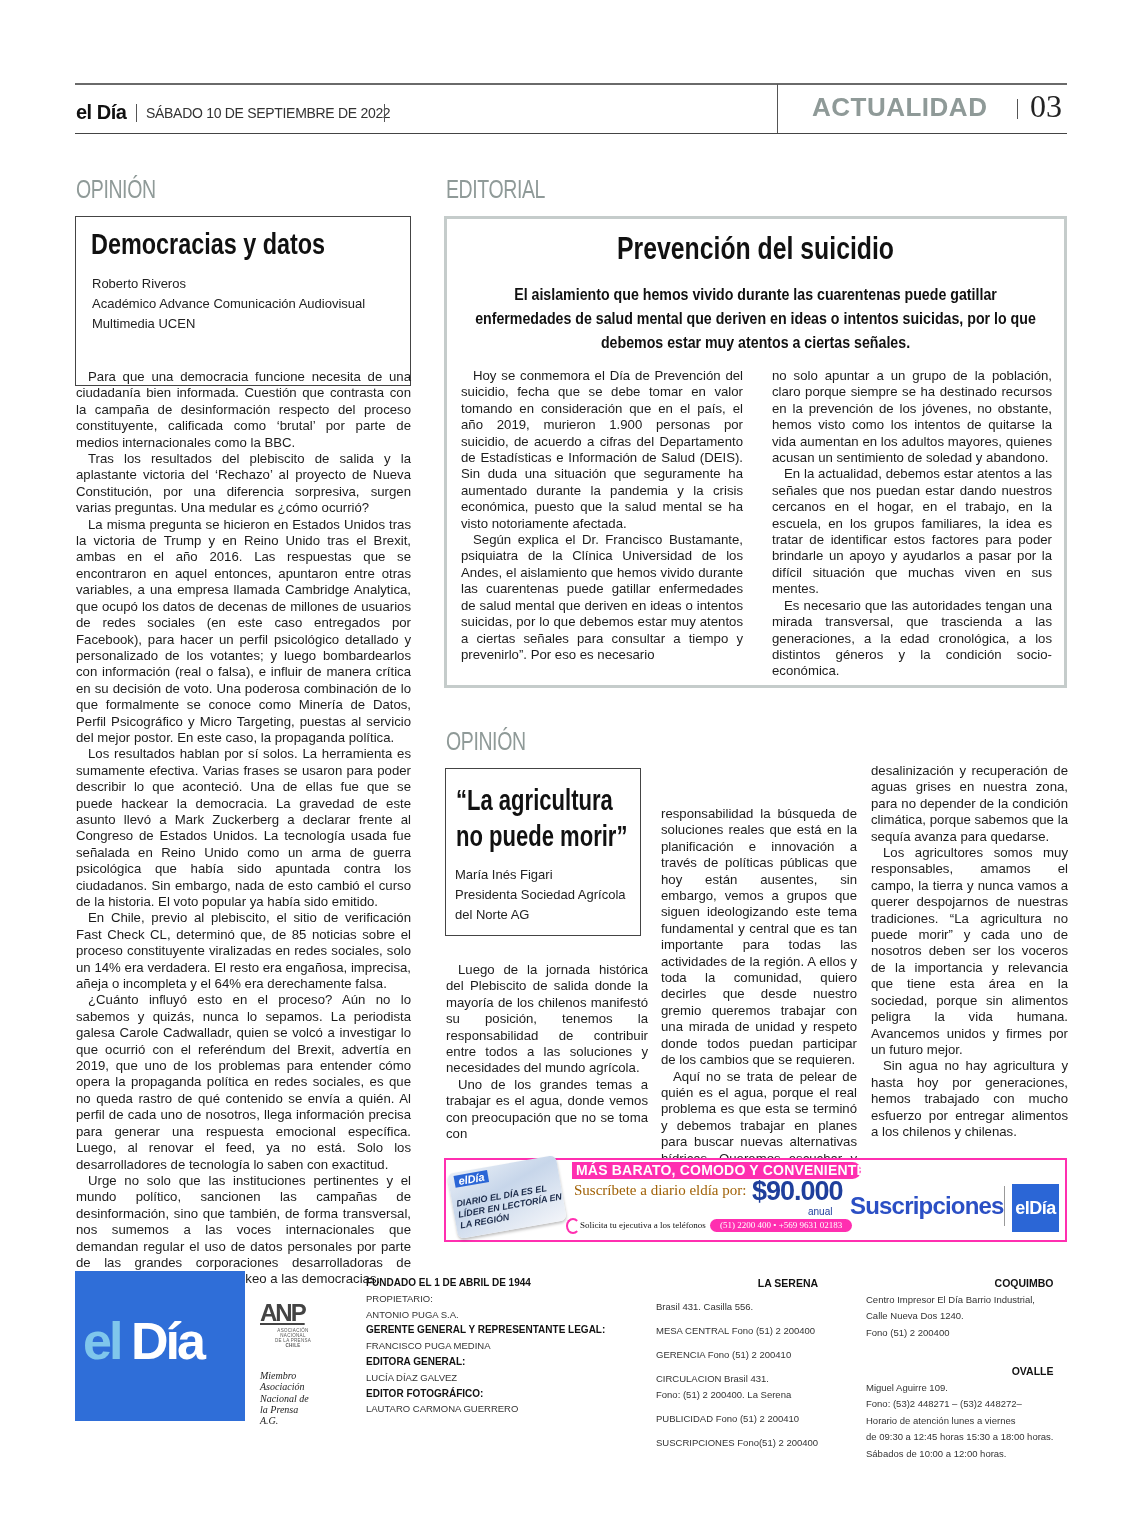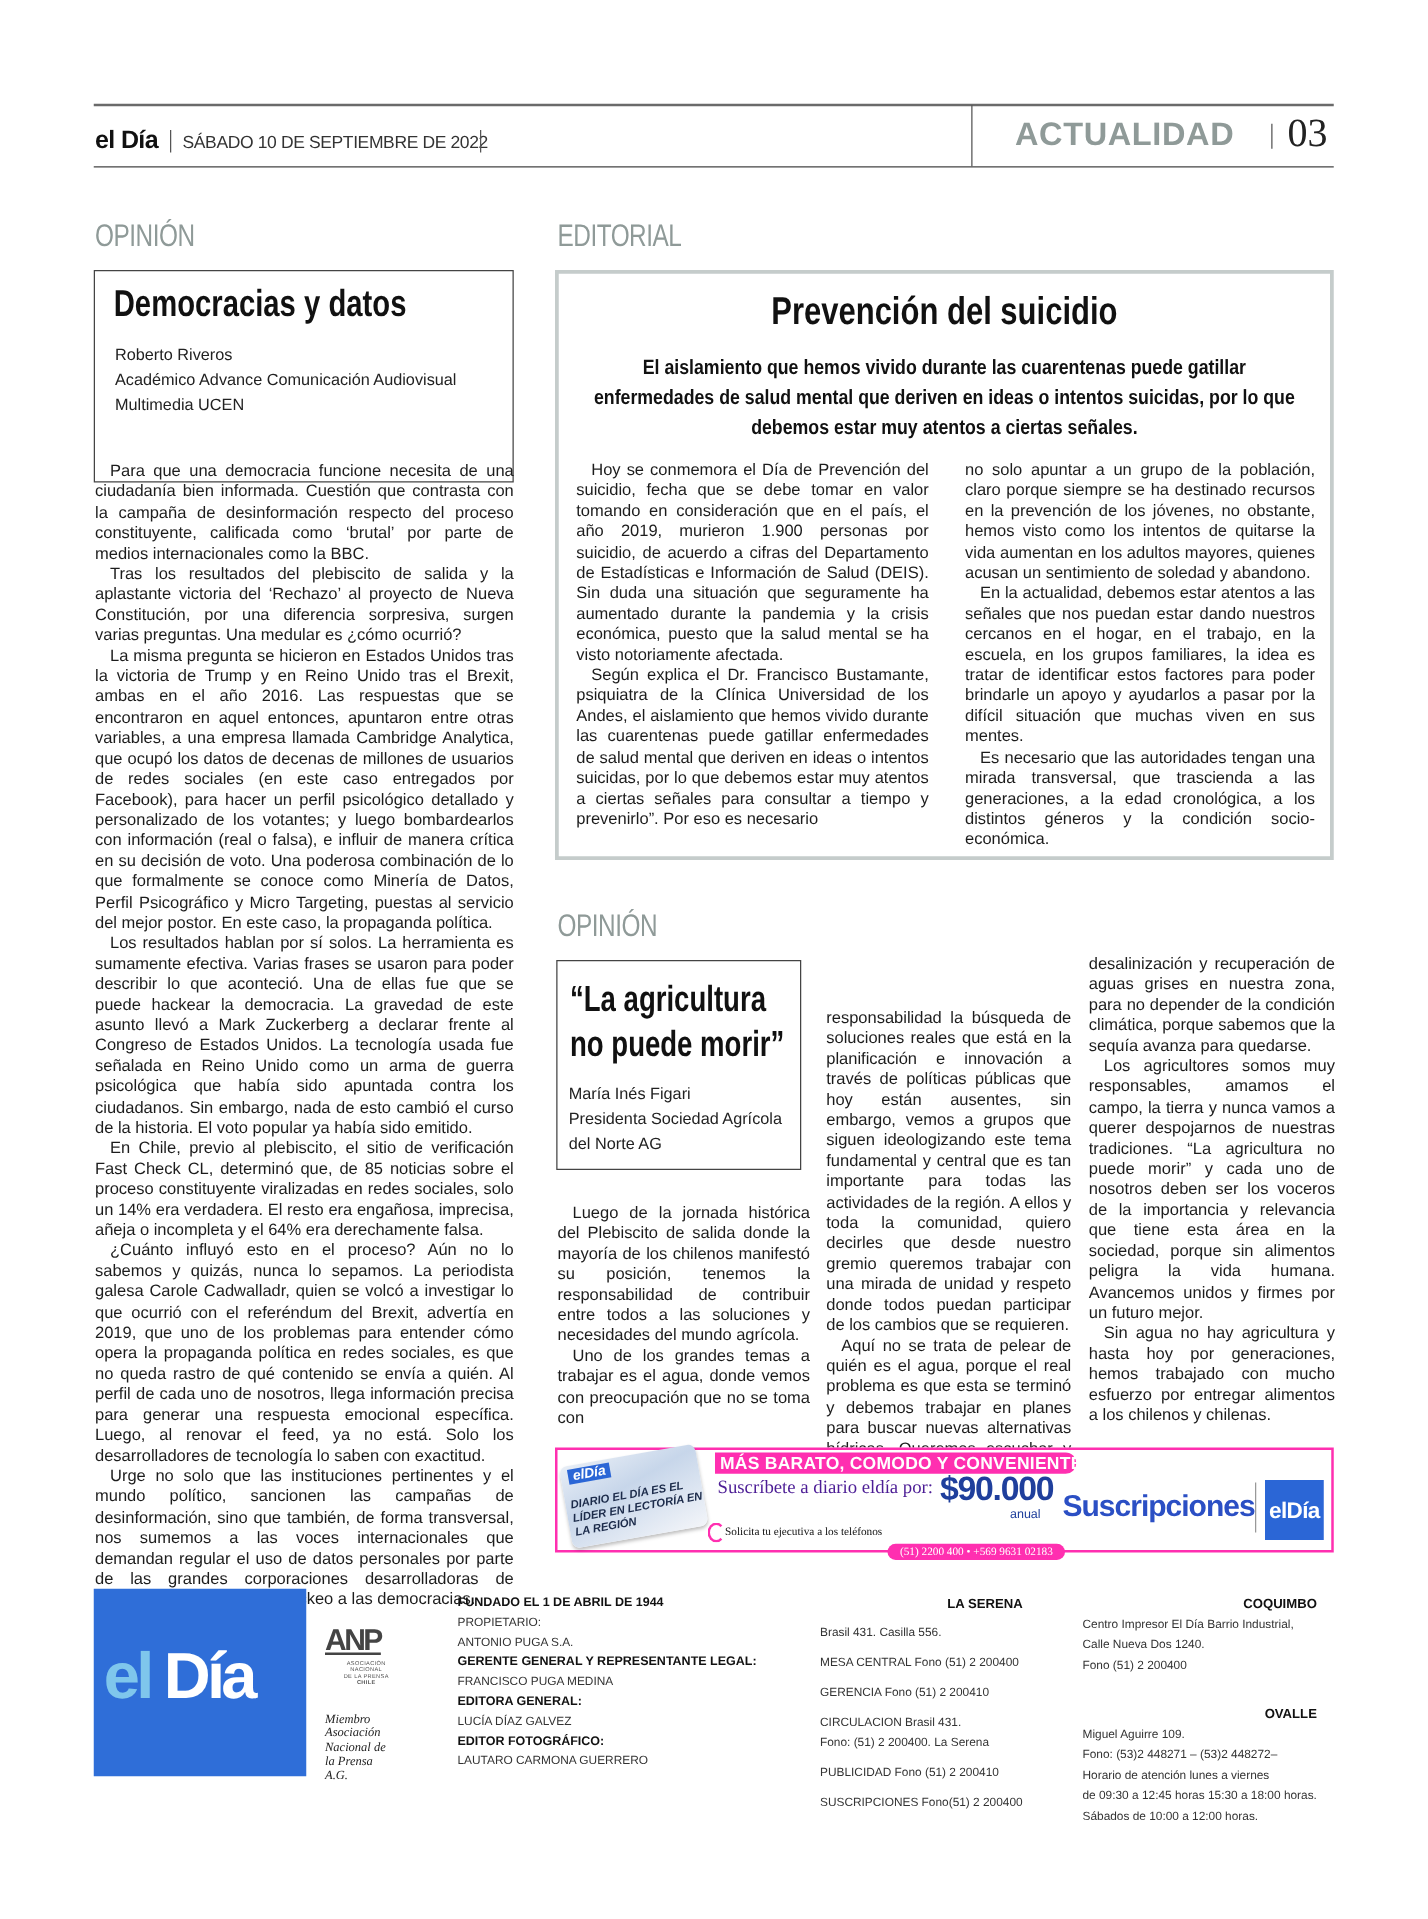--- a/index.html
+++ b/index.html
@@ -30,25 +30,25 @@
   .body-text p { margin: 0; text-indent: 12px; }
 
   .deck { font-weight: bold; font-size: 16.5px; line-height: 24px; text-align: center; color: #111; transform: scaleX(0.86); transform-origin: center top; }
 
   
   .ad { left: 444px; top: 1158px; width: 623px; height: 84px; border: 2px solid #ff2fb0; box-sizing: border-box; background: #fff; }
   .ad-paper { left: 6px; top: 4px; width: 110px; height: 66px; background: linear-gradient(160deg, #e8eef6 0%, #c7d6ea 40%, #f3f5f9 100%); transform: rotate(-10deg); border-radius: 6px; box-shadow: 0 2px 3px rgba(0,0,0,0.25); overflow: hidden; }
   .ad-paper-logo { left: 6px; top: 3px; background: #2b66d6; color: #fff; font-weight: bold; font-style: italic; font-size: 11px; padding: 0 4px; }
   .ad-paper-text { left: 4px; top: 26px; width: 110px; font-weight: bold; font-style: italic; font-size: 9px; line-height: 11px; color: #1c2b4a; }
   .ad-banner { left: 126px; top: 2px; width: 285px; height: 17px; background: #ff2fb0; color: #fff; font-weight: bold; font-size: 14px; line-height: 17px; padding-left: 4px; border-radius: 0 9px 9px 0; letter-spacing: 0.2px; white-space: nowrap; }
-  .ad-sub { left: 128px; top: 22px; font-family: "Liberation Serif", serif; font-size: 15px; color: #4c1d95; white-space: nowrap; }
+  .ad-sub { left: 128px; top: 22px; font-family: "Liberation Serif", serif; font-size: 15px; color: #a16207; white-space: nowrap; }
   .ad-price { left: 306px; top: 16px; font-weight: bold; font-size: 27px; color: #1f3f9c; letter-spacing: -1px; }
   .ad-anual { left: 362px; top: 46px; font-size: 10px; color: #1f3f9c; }
   .ad-contact { left: 134px; top: 60px; font-family: "Liberation Serif", serif; font-size: 9px; color: #111; white-space: nowrap; }
-  .ad-phone-pill { left: 264px; top: 59px; height: 13px; line-height: 13px; background: #ff2fb0; color: #fff; font-family: "Liberation Serif", serif; font-size: 9px; padding: 0 10px; border-radius: 7px; white-space: nowrap; margin-top: 16px; }
+  .ad-phone-pill { left: 264px; top: 59px; height: 13px; line-height: 13px; background: #ff2fb0; color: #fff; font-family: "Liberation Serif", serif; font-size: 9px; padding: 0 10px; border-radius: 7px; white-space: nowrap; }
   .ad-headset { left: 120px; top: 58px; width: 10px; height: 12px; border: 2px solid #ff2fb0; border-radius: 50%; border-right-color: transparent; }
   .ad-suscr { left: 404px; top: 32px; font-weight: bold; font-size: 24px; color: #2b4fc4; letter-spacing: -0.8px; }
   .ad-vline { left: 558px; top: 26px; width: 1px; height: 40px; background: #999; }
   .ad-logo { left: 566px; top: 24px; width: 47px; height: 48px; background: #2b66d6; color: #fff; font-weight: bold; font-size: 18px; line-height: 48px; text-align: center; letter-spacing: -0.5px; }
 
   
   .foot-logo { left: 75px; top: 1271px; width: 170px; height: 150px; background: #2f6ed8; }
   .foot-logo span { position: absolute; top: 40px; font-weight: bold; font-size: 52px; letter-spacing: -3px; }
   .anp { left: 260px; top: 1298px; width: 66px; height: 52px; }
   .anp-word { font-weight: bold; font-size: 24px; color: #444; letter-spacing: -2px; line-height: 30px; text-decoration: underline; }

